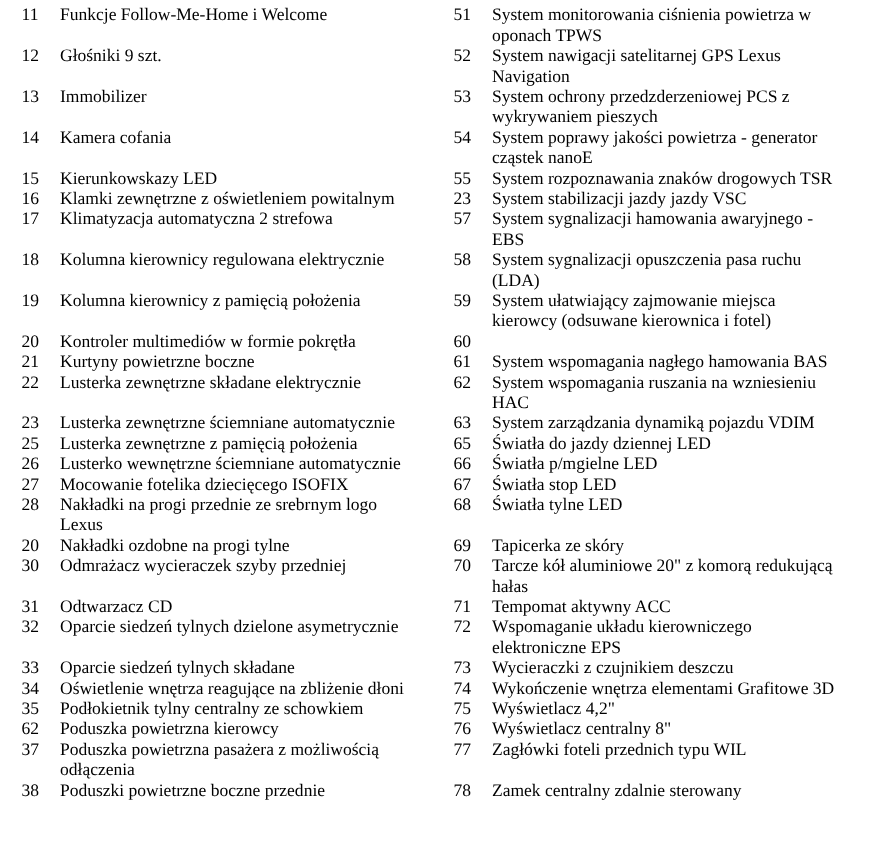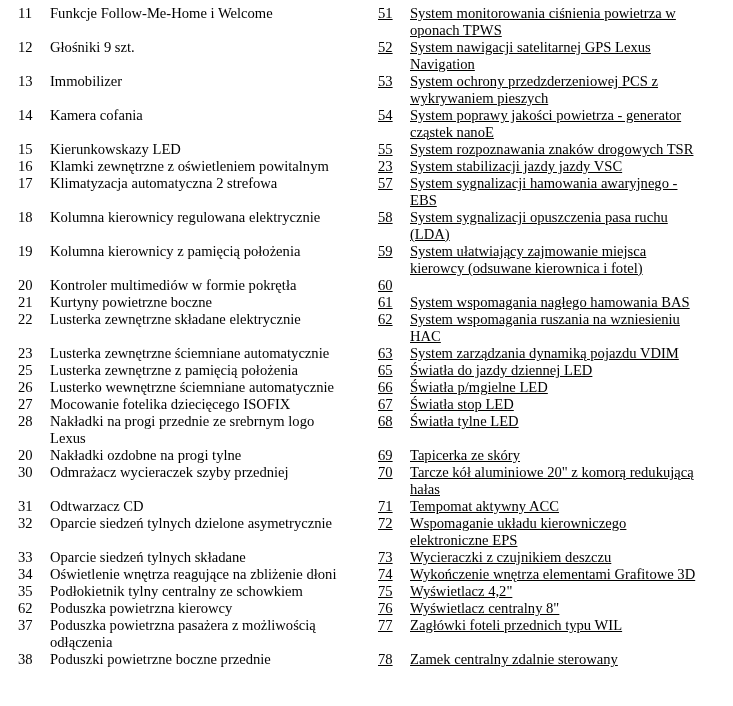--- a/index.html
+++ b/index.html
@@ -30,21 +30,20 @@
   .cell {
     display: flex;
     align-items: flex-start;
   }
   .cell.left {
     width: 360px;
     flex: 0 0 360px;
   }
   .cell.right {
     flex: 1 1 auto;
-    text-decoration: underline;
   }
   .num {
     width: 32px;
     flex: 0 0 32px;
   }
   .cell.left .txt {
     width: 293px;
     flex: 0 0 293px;
   }
   .cell.right .txt {

